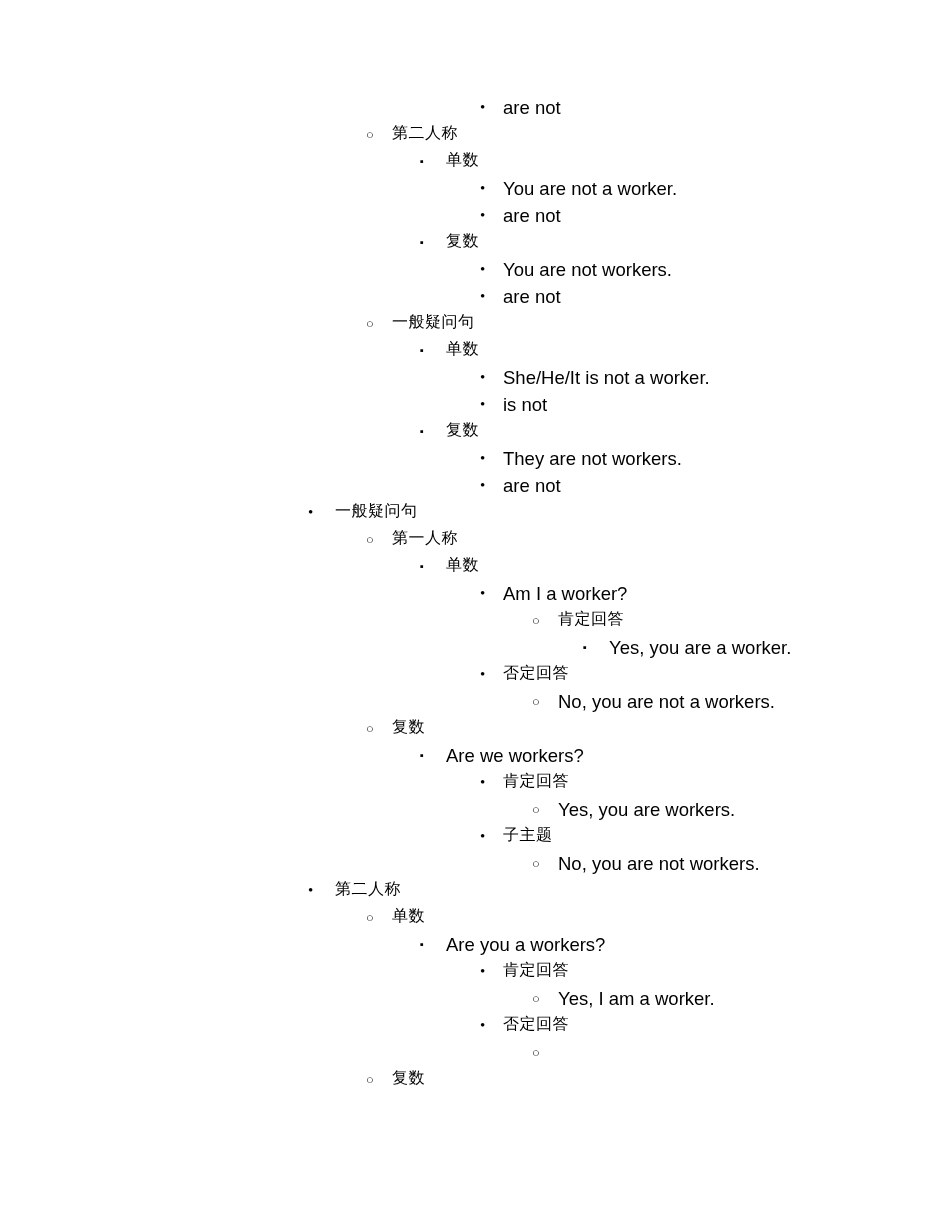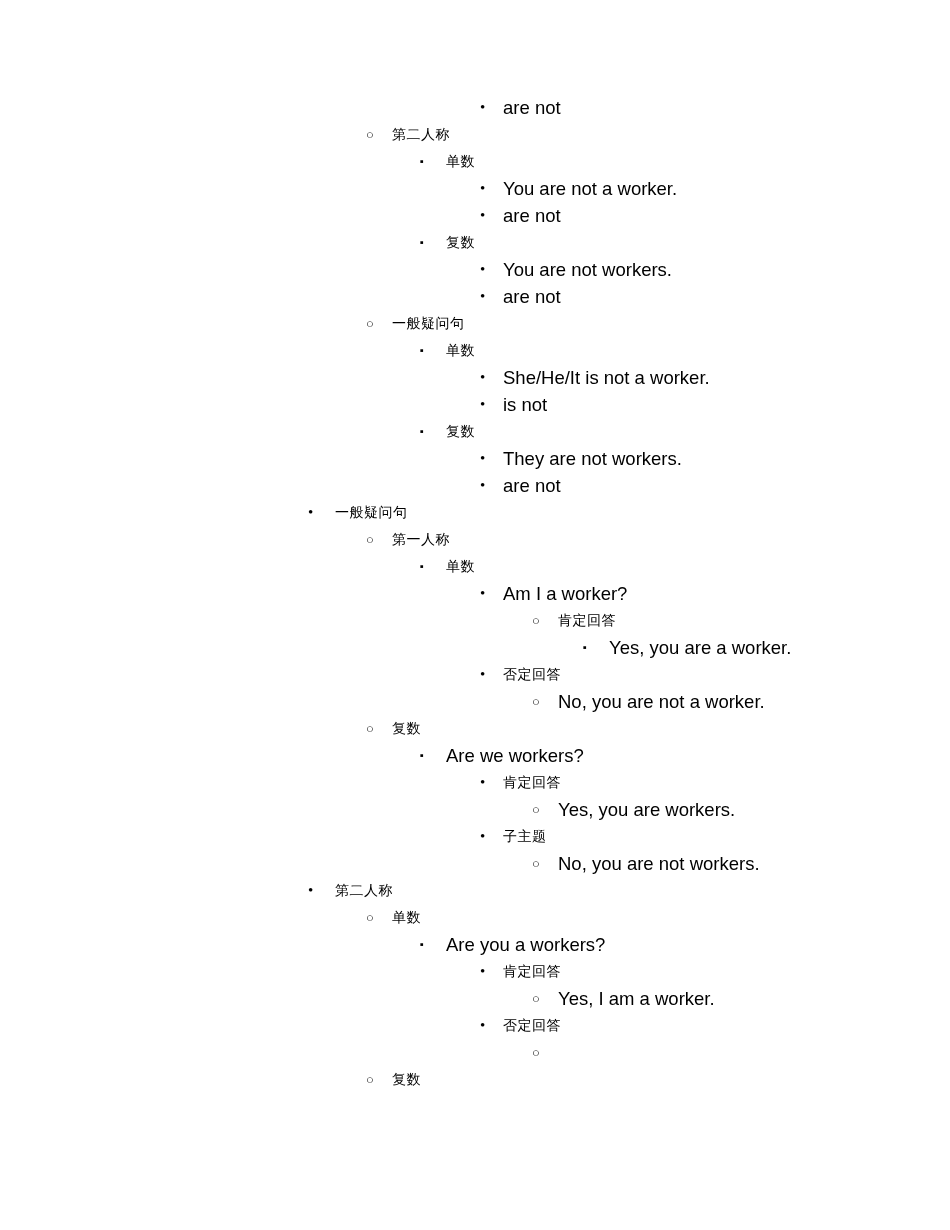--- a/index.html
+++ b/index.html
@@ -55,22 +55,22 @@
   .label {
     position: absolute;
     top: 0;
     line-height: 27px;
     font-size: 18.5px;
     font-family: "Liberation Sans", "DejaVu Sans", sans-serif;
   }
 
   
   .label.cjk {
-    font-family: Liberation Sans, sans-serif;
-    font-size: 14px;
+    font-family: Liberation Mono, monospace;
+    font-size: 16px;
     letter-spacing: 0.5px;
   }
 
   
   .marker.disc {
     font-size: 15px;
   }
   .marker.circle {
     font-size: 13px;
   }
@@ -174,21 +174,21 @@
       <div class="line lv-f">
         <span class="marker square">▪</span>
         <span class="label">Yes, you are a worker.</span>
       </div>
       <div class="line lv-d">
         <span class="marker disc">•</span>
         <span class="label cjk">否定回答</span>
       </div>
       <div class="line lv-e">
         <span class="marker circle">○</span>
-        <span class="label">No, you are not a worker.</span>
+        <span class="label">No, you are not a workers.</span>
       </div>
       <div class="line lv-b">
         <span class="marker circle">○</span>
         <span class="label cjk">复数</span>
       </div>
       <div class="line lv-c">
         <span class="marker square">▪</span>
         <span class="label">Are we workers?</span>
       </div>
       <div class="line lv-d">

